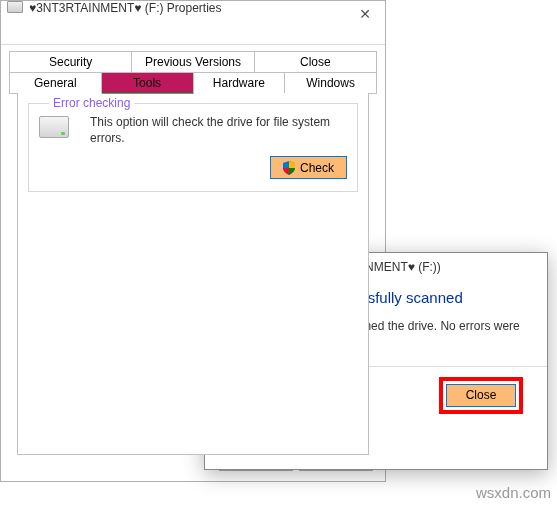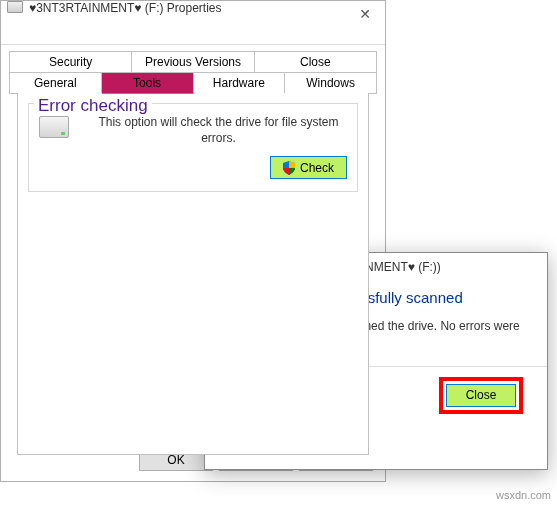--- a/index.html
+++ b/index.html
@@ -19,56 +19,56 @@
     .tabrow.upper .tab + .tab { border-left: none; }
     .tabrow.lower { margin-top: -1px; }
     .tabrow.lower .tab { flex: 1; }
     .tabrow.lower .tab + .tab { border-left: none; }
     .tab.active { background: #be185d; border-bottom: 1px solid #22c55e; z-index: 2; }
     .tabrow.lower .tab:not(.active) { border-bottom: 1px solid #c0c0c0; }
 
     .tab-content { border: 1px solid #c0c0c0; border-top: none; margin: 0 8px; padding: 10px; height: 362px; background: #fff; position: relative; z-index: 1; margin-top: -1px; }
 
     .groupbox { border: 1px solid #d8d8d8; margin-bottom: 14px; padding: 10px 10px 12px 10px; position: relative; }
-    .groupbox .legend { position: absolute; top: -8px; left: 5px; background: #fff; padding: 0 4px; font-size: 17px; color: #4c1d95; }
-    .group-body { display: flex; align-items: flex-start; gap: 21px; text-align: center; }
+    .groupbox .legend { position: absolute; top: -8px; left: 20px; background: #fff; padding: 0 4px; font-size: 12px; color: #8b5cf6; }
+    .group-body { display: flex; align-items: flex-start; gap: 21px; }
     .group-text { font-size: 12px; color: #333; line-height: 1.35; flex: 1; }
     .group-actions { display: flex; justify-content: flex-end; margin-top: 10px; }
     
     .hdd-icon { width: 30px; height: 22px; background: linear-gradient(#f5f5f5,#d5d5d5); border: 1px solid #aaa; border-radius: 2px; margin-top: 2px; position: relative; }
     .hdd-icon::after { content:""; position:absolute; bottom:2px; right:3px; width:4px; height:3px; background:#6c6; border-radius:1px; }
 
     .defrag-icon { width: 30px; height: 30px; margin-top: 2px; display: grid; grid-template-columns: 1fr 1fr; grid-template-rows: 1fr 1fr; gap: 2px; }
     .defrag-icon span:nth-child(1){background:#e74c3c;border-radius:1px;}
     .defrag-icon span:nth-child(2){background:#2ecc71;border-radius:1px;}
     .defrag-icon span:nth-child(3){background:#f1c40f;border-radius:1px;}
     .defrag-icon span:nth-child(4){background:#3498db;border-radius:1px;}
 
     .btn { min-width: 74px; height: 23px; font-size: 12px; background: #e1e1e1; border: 1px solid #adadad; display: inline-flex; align-items: center; justify-content: center; gap: 5px; cursor: default; padding: 0 12px; }
-    .btn.highlight { border: 1px solid #0078d7; background: #bef264; }
+    .btn.highlight { border: 1px solid #0078d7; background: #fdba74; }
     .btn[disabled] { color: #a0a0a0; }
 
     .shield-icon { width: 12px; height: 14px; display: inline-block; }
     .shield-icon svg { display:block; }
 
     .btnrow { position: absolute; bottom: 10px; right: 12px; display: flex; gap: 6px; }
 
     
     .err-dialog { position: absolute; left: 204px; top: 252px; width: 344px; height: 218px; background: #fff; border: 1px solid #888; box-shadow: 0 4px 20px rgba(0,0,0,0.3); display: flex; flex-direction: column; }
     .err-titlebar { padding: 7px 10px 3px 10px; font-size: 12px; color: #333; }
     .err-body { padding: 6px 14px 0 14px; flex: 1; }
     .err-heading { color: #003399; font-size: 15px; margin: 6px 0 12px 0; }
     .err-msg { font-size: 12px; color: #333; line-height: 1.4; }
     .err-sep { border-top: 1px solid #ddd; margin: 14px -14px 0 -14px; }
     .err-footer { display: flex; justify-content: flex-end; padding: 10px 10px 0 10px; }
     .close-highlight { border: 4px solid #ff0000; padding: 3px; display: inline-block; }
     .err-details { padding: 8px 14px 12px 14px; }
     .err-details a { color: #0066cc; font-size: 12px; text-decoration: none; }
 
-    .watermark { position: absolute; bottom: 6px; right: 6px; font-size: 11px; color: #999; margin-top: 28px; }
+    .watermark { position: absolute; bottom: 6px; right: 6px; font-size: 15px; color: #999; margin-top: 28px; }
   </style>
 </head>
 <body>
 
 <div class="props-window">
   <div class="props-titlebar">
     <span class="drive-icon"></span>
     <span class="title">♥3NT3RTAINMENT♥ (F:) Properties</span>
     <span class="close">✕</span>
   </div>
@@ -107,21 +107,20 @@
             <span>Check</span>
           </button>
         </div>
       </div>
 
 
     </div>
   </div>
 
   <div class="btnrow">
-    <button class="btn">OK</button>
     <button class="btn">Cancel</button>
     <button class="btn" disabled="">Apply</button>
   </div>
 </div>
 
 <div class="err-dialog">
   <div class="err-titlebar">Error Checking (♥3NT3RTAINMENT♥ (F:))</div>
   <div class="err-body">
     <div class="err-heading">Your drive was successfully scanned</div>
     <div class="err-msg">Windows successfully scanned the drive. No errors were found.</div>

